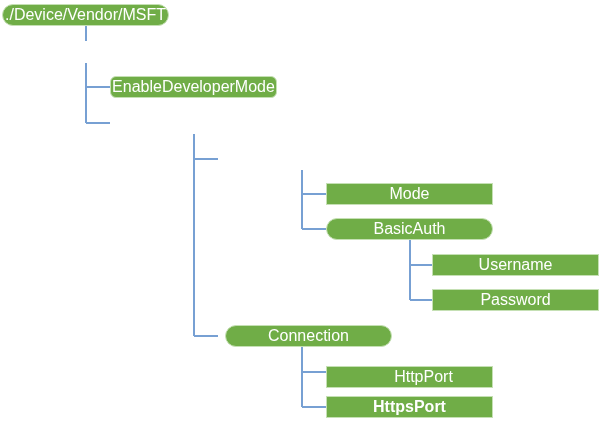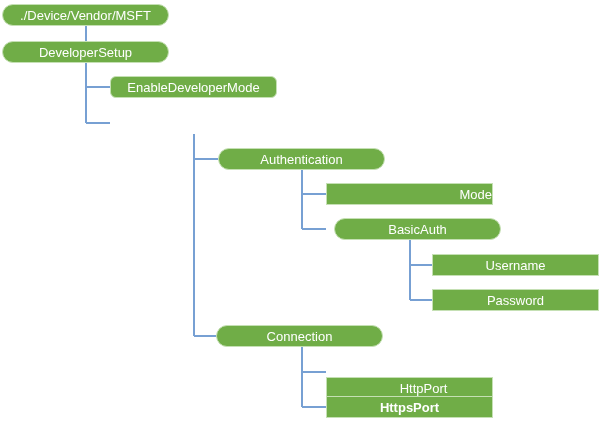--- a/index.html
+++ b/index.html
@@ -32,59 +32,53 @@
     align-items: center;
     justify-content: center;
     background: var(--node-fill, #70ad47);
     border: 1px solid var(--node-border, #c5e0b4);
     z-index: 2;
   }
   .node.pill { border-radius: 11px; }
   .node.rect { border-radius: 0; }
   .node-label {
     color: var(--node-text, #ffffff);
-    font-size: 13px;
+    font-size: 16px;
     line-height: 1;
     white-space: nowrap;
   }
 </style>
 </head>
 <body>
 
 <div id="stage" style="--bg: #ffffff; --node-fill: #70ad47; --node-border: #c5e0b4; --node-text: #ffffff;">
   <svg id="connectors" viewBox="0 0 601 428" xmlns="http://www.w3.org/2000/svg">
     <path id="connector-path" fill="none" stroke-width="2" stroke="#77a0d3" d="M 86 26 V 41 M 86 63 V 123 M 86 87 H 110 M 86 123 H 110 M 194 134 V 336 M 194 159 H 218 M 194 336 H 218 M 302 170 V 229 M 302 194 H 326 M 302 229 H 326 M 410 240 V 300 M 410 265 H 432 M 410 300 H 432 M 302 347 V 407 M 302 372 H 326 M 302 407 H 326"></path>
   </svg>
 
 <div class="node pill" style="left: 2px; top: 4px;">
       <span class="node-label">./Device/Vendor/MSFT</span>
     </div>
-    <div class="node pill" style="left: 2px; top: 41px;">
-      <span class="node-label">DeveloperSetup</span>
-    </div>
     <div class="node rect" style="left: 110px; top: 76px; border-radius: 6px;">
       <span class="node-label">EnableDeveloperMode</span>
     </div>
-    <div class="node pill" style="left: 218px; top: 148px;">
-      <span class="node-label">Authentication</span>
-    </div>
-    <div class="node rect" style="left: 326px; top: 183px; justify-content: flex-end;">
+    <div class="node rect" style="left: 326px; top: 183px;">
       <span class="node-label">Mode</span>
     </div>
-    <div class="node pill" style="left: 334px; top: 218px;">
+    <div class="node pill" style="left: 326px; top: 218px;">
       <span class="node-label">BasicAuth</span>
     </div>
     <div class="node rect" style="left: 432px; top: 254px;">
       <span class="node-label">Username</span>
     </div>
     <div class="node rect" style="left: 432px; top: 289px;">
       <span class="node-label">Password</span>
     </div>
-    <div class="node pill" style="left: 216px; top: 325px; justify-content: center;">
+    <div class="node pill" style="left: 225px; top: 325px; justify-content: center;">
       <span class="node-label">Connection</span>
     </div>
-    <div class="node rect" style="left: 326px; top: 377px; padding-left: 28px;">
+    <div class="node rect" style="left: 326px; top: 366px; padding-left: 28px;">
       <span class="node-label">HttpPort</span>
     </div>
     <div class="node rect" style="left: 326px; top: 396px; font-weight: bold;">
       <span class="node-label">HttpsPort</span>
     </div>
   </div>
 
 </body></html>

